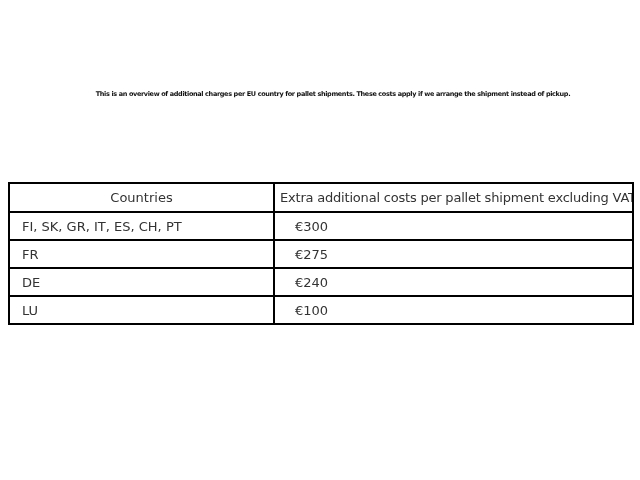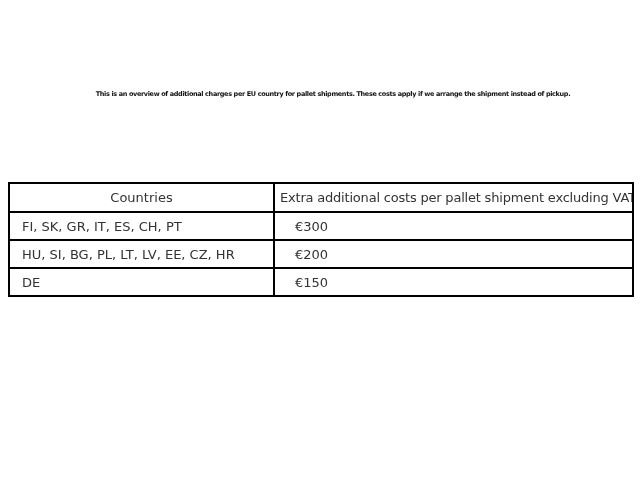--- a/index.html
+++ b/index.html
@@ -84,21 +84,25 @@
       <th class="h-countries">Countries</th>
       <th class="h-cost">Extra additional costs per pallet shipment excluding VAT</th>
     </tr>
   </thead>
   <tbody>
     <tr>
       <td class="d-countries">FI, SK, GR, IT, ES, CH, PT</td>
       <td class="d-cost">€300</td>
     </tr>
     <tr>
-      <td class="d-countries">HU, SI, BG, PL, LT, LV, EE, CZ, HR</td>
-      <td class="d-cost">€200</td>
+      <td class="d-countries">FR</td>
+      <td class="d-cost">€275</td>
     </tr>
     <tr>
       <td class="d-countries">DE</td>
-      <td class="d-cost">€150</td>
+      <td class="d-cost">€240</td>
+    </tr>
+    <tr>
+      <td class="d-countries">LU</td>
+      <td class="d-cost">€100</td>
     </tr>
   </tbody>
 </table>
 
 </body></html>

